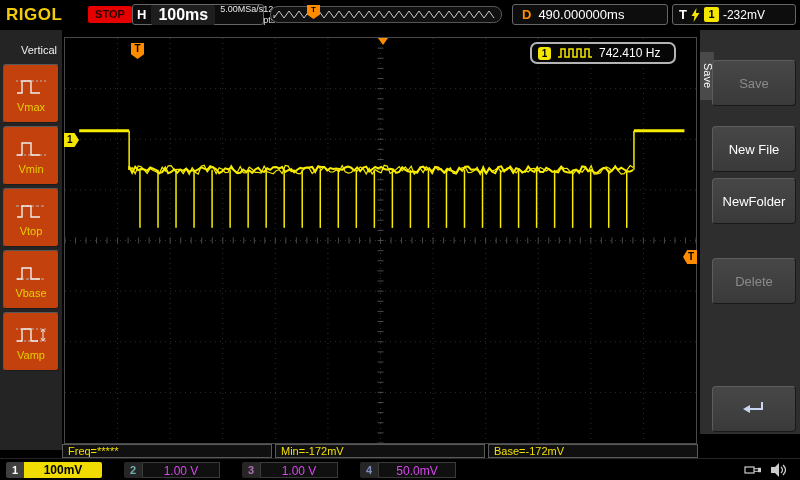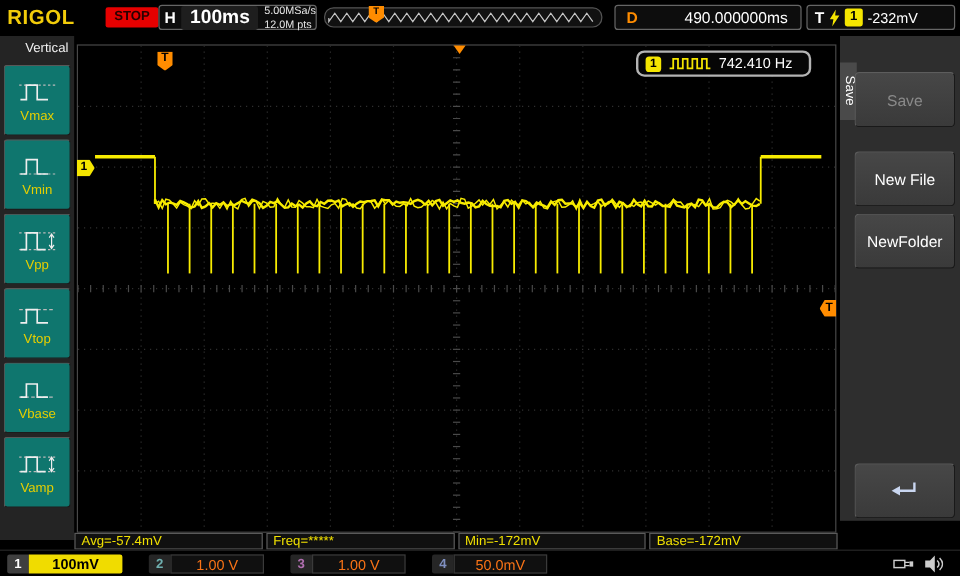--- a/index.html
+++ b/index.html
@@ -5,34 +5,34 @@
   html,body{margin:0;padding:0;}
   body{width:800px;height:480px;background:#000;font-family:"Liberation Sans",sans-serif;position:relative;overflow:hidden;color:#ddd;}
   .abs{position:absolute;}
   
   #top-bar{left:0;top:0;width:800px;height:30px;background:#000;}
   #logo{left:6px;top:5px;font-size:17px;font-weight:900;color:#f2cc0a;letter-spacing:.5px;}
   #stop-badge{left:88px;top:6px;width:44px;height:17px;background:#e60000;color:#2a0000;font-size:11px;font-weight:bold;text-align:center;line-height:17px;border-radius:2px;}
   #h-box{left:132px;top:4px;height:21px;width:132px;border:1px solid #666;border-radius:3px;background:#0d0d0d;display:flex;align-items:center;padding:0 4px;gap:5px;box-sizing:border-box;}
   #h-label{font-weight:bold;font-size:13px;color:#fff;}
   #timebase{background:#1e1e1e;border-radius:2px;padding:1px 7px;font-size:16px;font-weight:bold;color:#fff;}
-  #rates{display:flex;flex-direction:column;font-size:9px;line-height:1.15;color:#e8e8e8;}
+  #rates{display:flex;flex-direction:row;font-size:9px;line-height:1.15;color:#e8e8e8;}
   #mem-bar{left:270px;top:6px;width:232px;height:17px;background:#111;border:1px solid #555;border-radius:8px;box-sizing:border-box;}
   #mem-marker{left:36px;top:-2px;width:13px;height:14px;background:#ff8c00;clip-path:polygon(0 0,100% 0,100% 68%,50% 100%,0 68%);color:#000;font-size:8px;font-weight:bold;text-align:center;line-height:10px;}
   #d-box{left:512px;top:4px;height:21px;width:156px;border:1px solid #666;border-radius:3px;background:#0d0d0d;display:flex;align-items:center;gap:7px;padding:0 9px;box-sizing:border-box;}
   #d-label{color:#ff8c00;font-weight:bold;font-size:13px;}
-  #d-value{color:#fff;font-size:13px;margin-left:32px;}
+  #d-value{color:#fff;font-size:13px;}
   #t-box{left:672px;top:4px;height:21px;width:124px;border:1px solid #666;border-radius:3px;background:#0d0d0d;display:flex;align-items:center;gap:4px;padding:0 6px;box-sizing:border-box;}
   #t-label{color:#fff;font-weight:bold;font-size:13px;}
   #t-ch{width:15px;height:15px;background:#f5e600;border-radius:2px;color:#000;font-size:11px;font-weight:bold;text-align:center;line-height:15px;}
   #t-level{color:#fff;font-size:12px;}
   
   #left-menu{left:0;top:30px;width:62px;height:420px;background:#242424;}
-  #left-title{height:17px;text-align:center;font-size:11px;color:#f0f0f0;padding-top:4px;margin-left:16px;}
-  .meas-btn{margin:3px 3px 0 3px;height:57px;background:#0f766e;border:1px solid;border-color:#585858 #1c1c1c #1c1c1c #585858;border-radius:3px;display:flex;flex-direction:column;align-items:center;justify-content:center;gap:2px;cursor:pointer;}
+  #left-title{height:17px;text-align:center;font-size:11px;color:#f0f0f0;padding-top:14px;margin-left:16px;}
+  .meas-btn{margin:3px 3px 0 3px;height:57px;background:#c2410c;border:1px solid;border-color:#585858 #1c1c1c #1c1c1c #585858;border-radius:3px;display:flex;flex-direction:column;align-items:center;justify-content:center;gap:2px;cursor:pointer;}
   .meas-btn .lbl{color:#e6cf00;font-size:11px;}
   
   #scope{left:62px;top:30px;width:638px;height:414px;background:#000;}
   #plot{left:2px;top:7px;width:631px;height:405px;border:1px solid #484848;}
   #freq-badge{left:468px;top:12px;width:146px;height:22px;background:#060606;border:2px solid #b4b4b4;border-radius:7px;display:flex;align-items:center;gap:6px;padding:0 6px;box-sizing:border-box;z-index:5;}
   #freq-ch{width:13px;height:13px;background:#f5e600;border-radius:3px;color:#000;font-size:10px;font-weight:bold;text-align:center;line-height:13px;}
   #freq-value{color:#fff;font-size:12px;}
   #trig-flag{left:69px;top:13px;width:13px;height:16px;background:#ff8c00;clip-path:polygon(0 0,100% 0,100% 70%,50% 100%,0 70%);color:#000;font-size:10px;font-weight:bold;text-align:center;line-height:12px;z-index:5;}
   #trig-pos-tri{left:316px;top:8px;width:0;height:0;border-left:5px solid transparent;border-right:5px solid transparent;border-top:7px solid #ff8c00;z-index:5;}
   #ch1-marker{left:2px;top:103px;width:15px;height:14px;background:#f5e600;clip-path:polygon(0 0,70% 0,100% 50%,70% 100%,0 100%);color:#000;font-size:10px;font-weight:bold;line-height:14px;padding-left:3px;box-sizing:border-box;z-index:5;}
@@ -46,21 +46,21 @@
   #meas-bar{left:62px;top:444px;width:636px;height:14px;display:flex;gap:3px;}
   .meas-box{flex:1;background:#101010;border:1px solid #5a5a5a;color:#f0e000;font-size:11px;line-height:12px;padding:0 5px;box-sizing:border-box;white-space:nowrap;overflow:hidden;}
   
   #bottom-bar{left:0;top:458px;width:800px;height:22px;background:#000;border-top:1px solid #262626;box-sizing:border-box;}
   .ch-group{position:absolute;top:3px;height:16px;display:flex;cursor:pointer;}
   .ch-num{width:18px;height:16px;background:#3f3f3f;border-radius:2px 0 0 2px;font-size:11px;font-weight:bold;text-align:center;line-height:16px;}
   .ch-scale{width:78px;height:16px;font-size:12px;text-align:center;line-height:16px;box-sizing:border-box;}
   .ch-group.active .ch-num{color:#fff;}
   .ch-group.active .ch-scale{background:#f0dc00;color:#000;font-weight:bold;border-radius:0 2px 2px 0;}
   .ch-group.inactive .ch-num{background:#262626;}
-  .ch-group.inactive .ch-scale{background:#101010;border:1px solid #3a3a3a;color:#f97316;}
+  .ch-group.inactive .ch-scale{background:#101010;border:1px solid #3a3a3a;color:#d946ef;}
   .num2{color:#6fb0b0;} .num3{color:#b06fb0;} .num4{color:#7f8fc0;}
 </style>
 </head>
 <body>
 
 <div class="abs" id="top-bar">
   <div class="abs" id="logo">RIGOL</div>
   <div class="abs" id="stop-badge">STOP</div>
   <div class="abs" id="h-box">
     <span id="h-label">H</span>
@@ -99,28 +99,20 @@
       <path d="M3,18 h5 v-12 h9 v12 h9" stroke="#eee" stroke-width="1.4" fill="none"></path>
     </svg>
     <span class="lbl">Vmax</span>
   </div>
   <div class="meas-btn">
     <svg width="34" height="24" viewBox="0 0 34 24">
       <path d="M2,18 H32" stroke="#bbb" stroke-width="1" stroke-dasharray="2 2" fill="none"></path>
       <path d="M3,18 h5 v-12 h9 v12 h9" stroke="#eee" stroke-width="1.4" fill="none"></path>
     </svg>
     <span class="lbl">Vmin</span>
-  </div>
-  <div class="meas-btn">
-    <svg width="34" height="24" viewBox="0 0 34 24">
-      <path d="M2,5 H32 M2,19 H32" stroke="#bbb" stroke-width="1" stroke-dasharray="2 2" fill="none"></path>
-      <path d="M3,19 h5 v-14 h9 v14 h7" stroke="#eee" stroke-width="1.4" fill="none"></path>
-      <path d="M29,7 V17 M27,9 29,6 31,9 M27,15 29,18 31,15" stroke="#eee" stroke-width="1" fill="none"></path>
-    </svg>
-    <span class="lbl">Vpp</span>
   </div>
   <div class="meas-btn">
     <svg width="34" height="24" viewBox="0 0 34 24">
       <path d="M2,7 H32" stroke="#bbb" stroke-width="1" stroke-dasharray="3 2" fill="none"></path>
       <path d="M3,18 h5 v-11 h9 v11 h9" stroke="#eee" stroke-width="1.4" fill="none"></path>
     </svg>
     <span class="lbl">Vtop</span>
   </div>
   <div class="meas-btn">
     <svg width="34" height="24" viewBox="0 0 34 24">
@@ -309,30 +301,30 @@
     </svg>
     <span id="freq-value">742.410 Hz</span>
   </div>
 </div>
 
 <div class="abs" id="right-menu">
   <div class="abs" id="save-tab">Save</div>
   <div class="menu-btn disabled" style="top:30px;">Save</div>
   <div class="menu-btn" style="top:96px;">New File</div>
   <div class="menu-btn" style="top:148px;">NewFolder</div>
+  <div class="menu-btn disabled" style="top:228px;">Delete</div>
   <div class="menu-btn" style="top:356px;">
     <svg width="26" height="20" viewBox="0 0 26 20">
       <path d="M21,3 V10 H9" stroke="#c9d6f0" stroke-width="2" fill="none"></path>
       <polygon points="9,6 9,14 2,10" fill="#c9d6f0"></polygon>
     </svg>
   </div>
 </div>
 
 <div class="abs" id="meas-bar">
-  <div class="meas-box">Avg=-57.4mV</div>
   <div class="meas-box">Freq=*****</div>
   <div class="meas-box">Min=-172mV</div>
   <div class="meas-box">Base=-172mV</div>
 </div>
 
 <div class="abs" id="bottom-bar">
   <div class="ch-group active" style="left:6px;">
     <span class="ch-num">1</span>
     <span class="ch-scale">100mV</span>
   </div>

